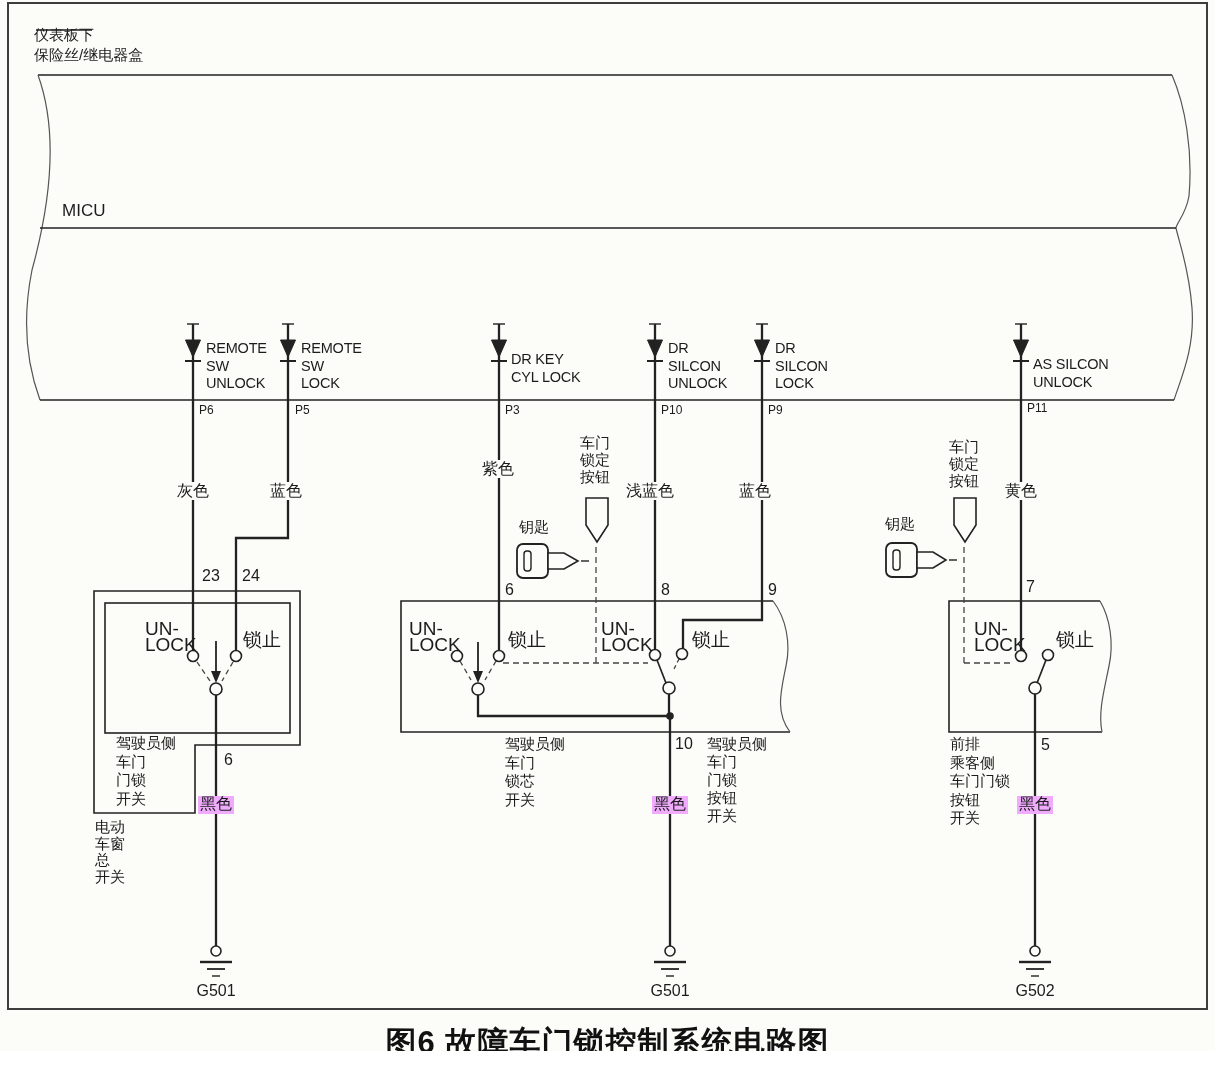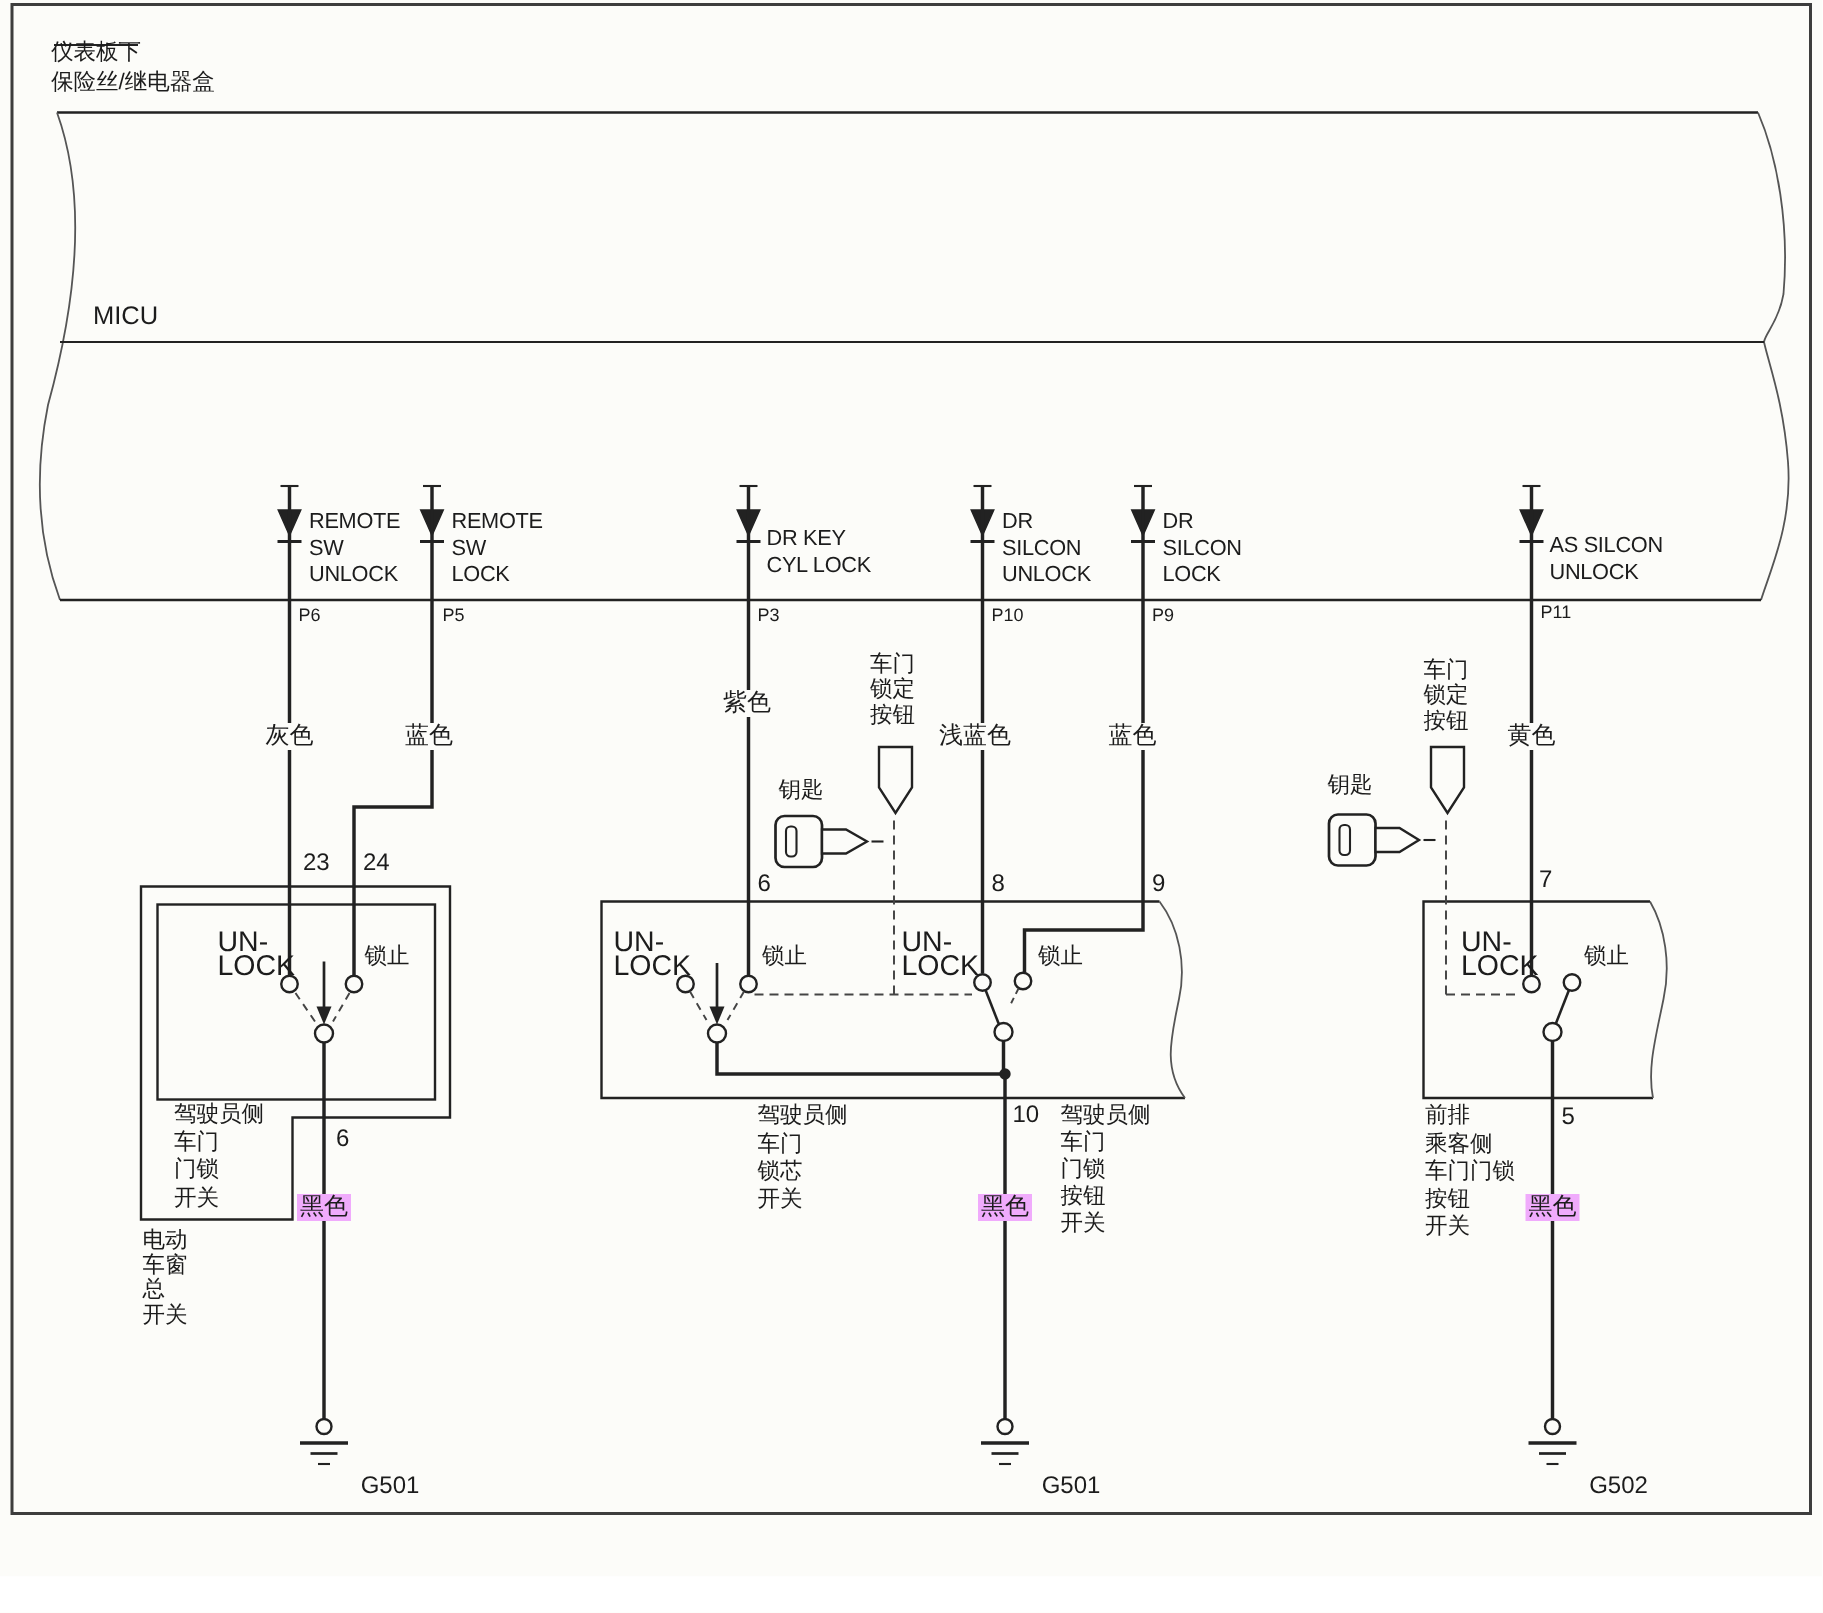--- a/index.html
+++ b/index.html
@@ -6,23 +6,23 @@
   #page{position:relative;width:1215px;height:1051px;background:#fcfcf9;overflow:hidden;
         font-family:"Liberation Sans","DejaVu Sans",sans-serif;color:#1c1c1c;}
   #wires{position:absolute;left:0;top:0;}
   .lbl{position:absolute;white-space:nowrap;line-height:1.15;}
   .cjk{font-size:15px;}
   .sig{font-size:14.5px;line-height:17.5px;white-space:pre-line;letter-spacing:-0.2px;}
   .pin{font-size:12px;}
   .num{font-size:16px;}
   .wirecolor{font-size:16px;background:#fcfcf9;padding:0 2px;transform:translateX(-50%);}
   .onwire{background:#f0abfc;padding:0 2px;transform:translateX(-50%);font-family:Liberation Mono, monospace;}
-  .gnd{font-size:16px;transform:translateX(-50%);margin-left:44px;}
+  .gnd{font-size:16px;transform:translateX(-50%);}
   .unlock{font-size:19px;line-height:16px;white-space:pre-line;}
-  .lockstop{font-size:15px;}
+  .lockstop{font-size:19px;}
   .comp{font-size:15px;line-height:18.5px;white-space:pre-line;}
   .caption{position:absolute;left:0;top:1022px;width:1215px;text-align:center;
            font-size:31px;font-weight:bold;letter-spacing:1px;color:#111;}
 </style>
 </head>
 <body>
 
 <div id="page">
 
   <svg id="wires" width="1215" height="1075" viewBox="0 0 1215 1075">
@@ -257,13 +257,14 @@
   <div class="lbl lockstop" style="left:1056px;top:629px">锁止</div>
   <div class="lbl comp" style="left:950px;top:735px">前排
 乘客侧
 车门门锁
 按钮
 开关</div>
   <div class="lbl num" style="left:1041px;top:736px">5</div>
   <div class="lbl num onwire" style="left:1035px;top:796px">黑色</div>
   <div class="lbl gnd" style="left:1035px;top:982px">G502</div>
 
+  <div class="caption">图6 故障车门锁控制系统电路图</div>
 </div>
 
 </body></html>

